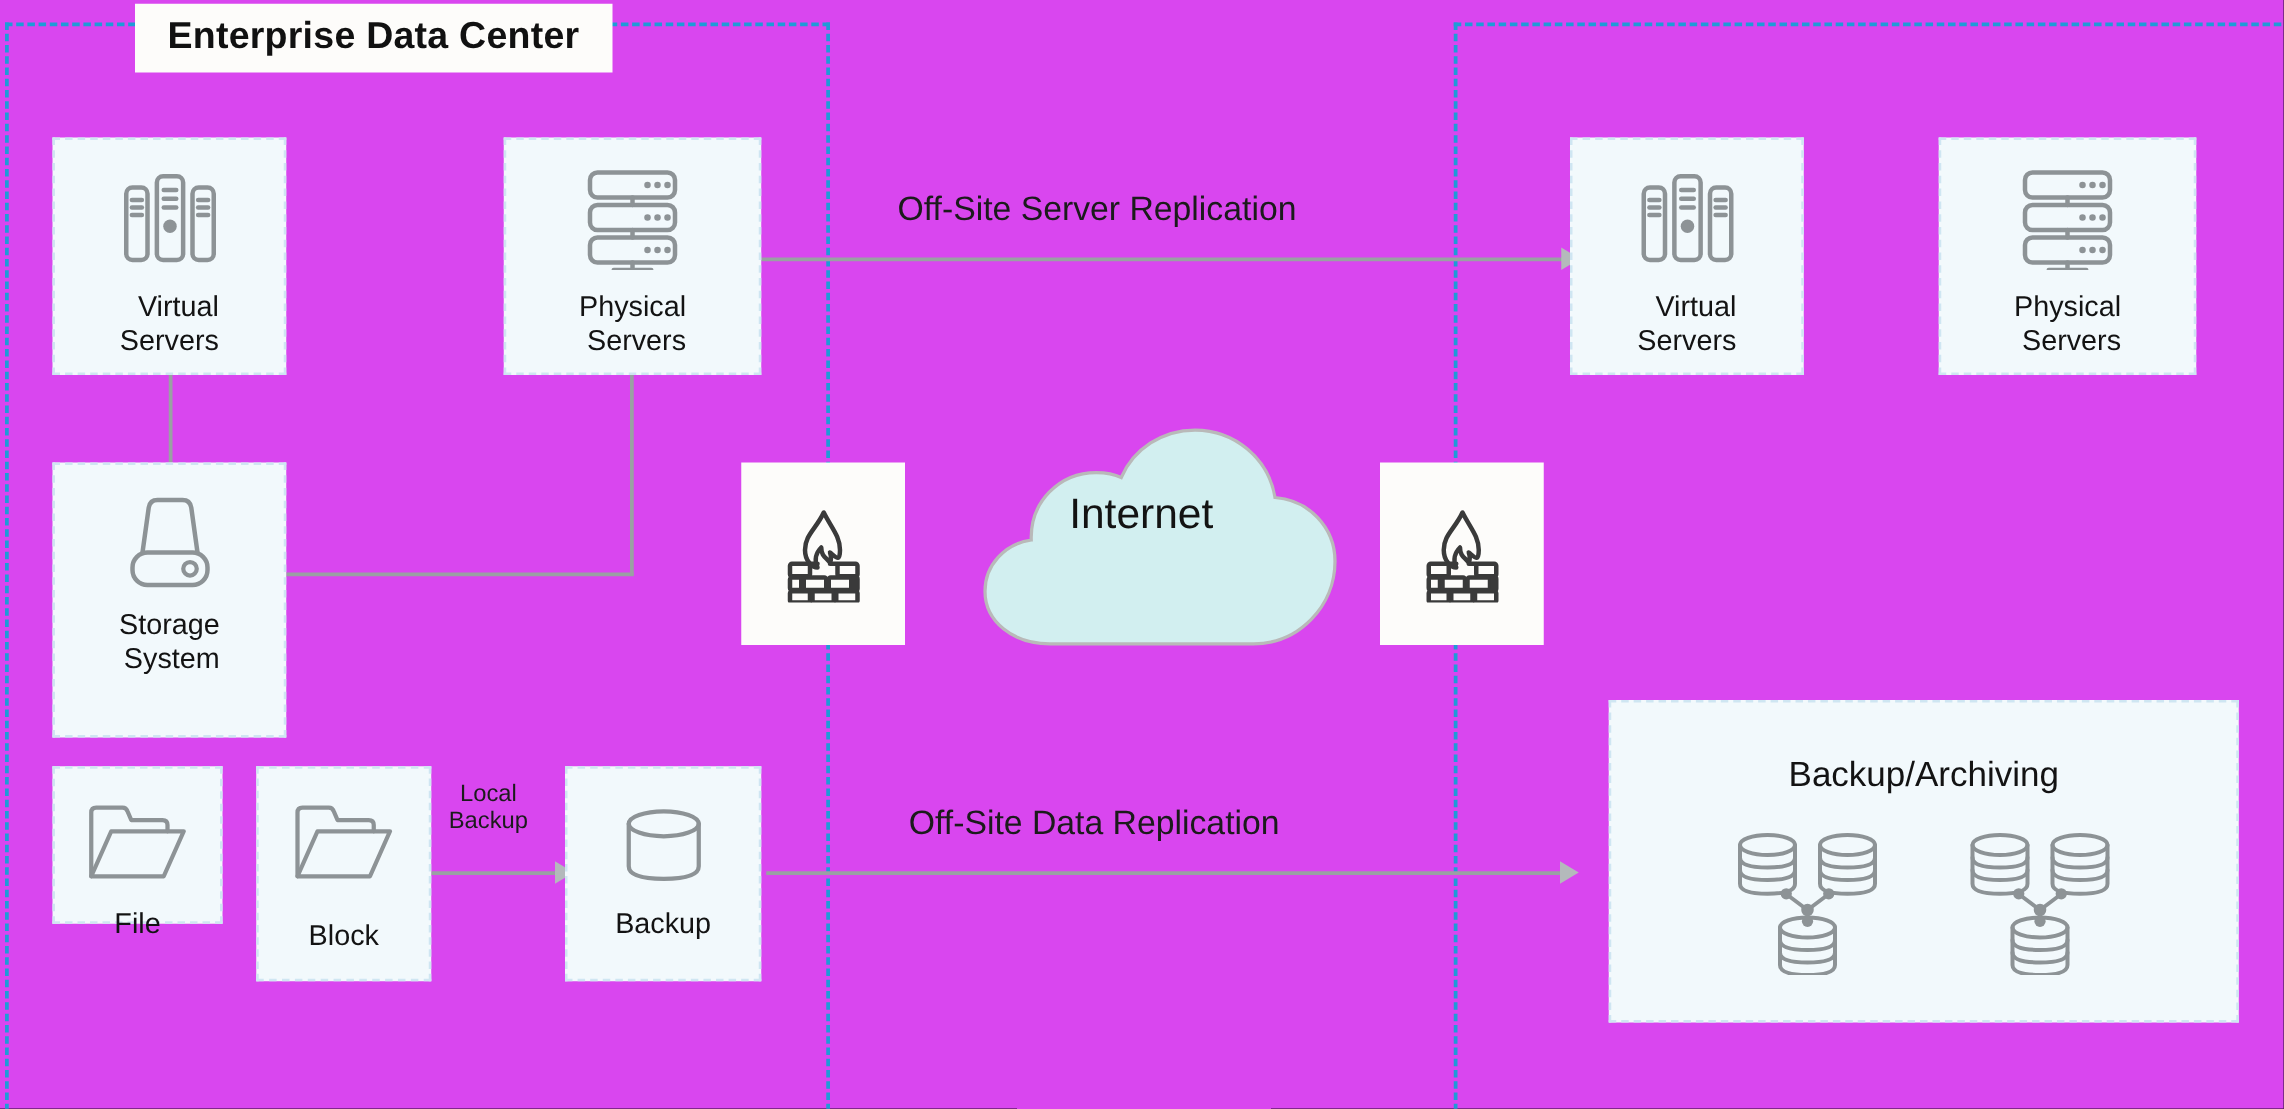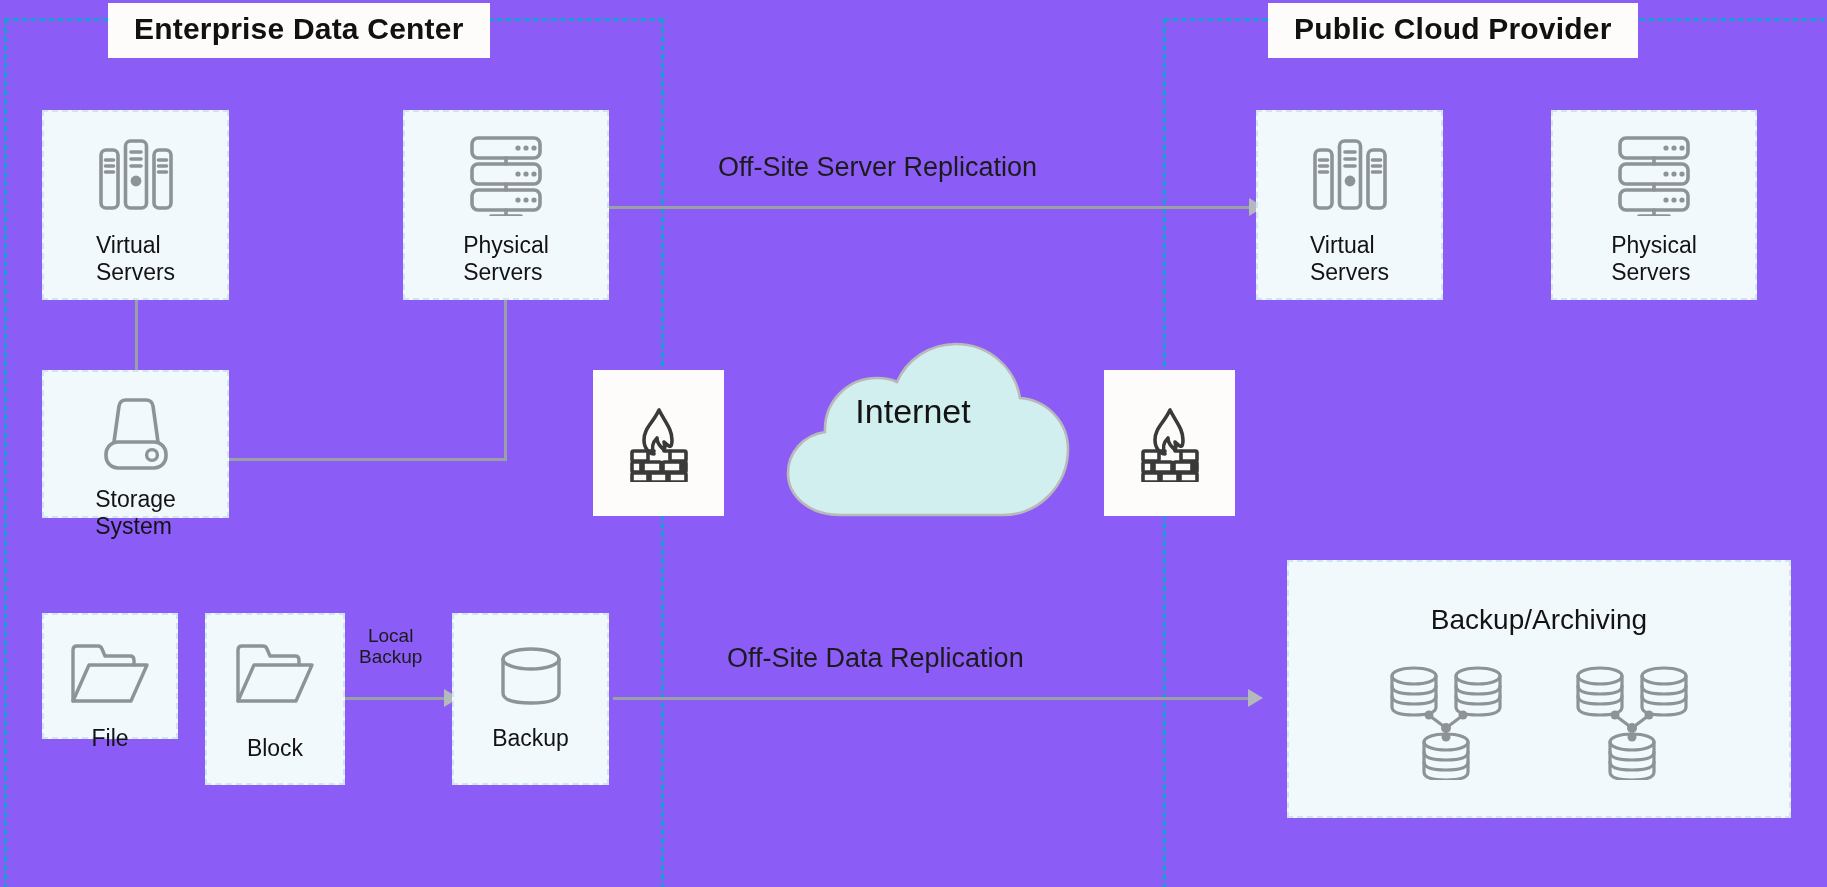--- a/index.html
+++ b/index.html
@@ -5,21 +5,21 @@
   * { box-sizing: border-box; margin: 0; padding: 0; }
   html, body {
     width: 1827px; height: 887px;
     background: #000000;
     font-family: "Liberation Sans", sans-serif;
     overflow: hidden;
   }
   #stage {
     position: relative;
     width: 1827px; height: 887px;
-    background: #8b5cf6;
+    background: #d946ef;
   }
 
   
   .zone {
     position: absolute;
     border: 3px dashed #1e9bd7;
     background: transparent;
   }
   .zone-title {
     position: absolute;
@@ -45,21 +45,21 @@
     justify-content: flex-start;
     z-index: 4;
   }
   .node .ico {
     display: flex; align-items: center; justify-content: center;
   }
   .node .cap {
     color: #131313;
     font-size: 23px;
     line-height: 1.17;
-    text-align: left;
+    text-align: right;
     white-space: pre-line;
   }
 
   
   .fw {
     position: absolute;
     background: #fdfcfa;
     border: none;
     display: flex; align-items: center; justify-content: center;
     z-index: 7;
@@ -130,21 +130,20 @@
 </style>
 </head>
 <body>
 
 <div id="stage">
 
   <div class="zone" style="left:4px; top:18px; width:660px; height:880px;"></div>
   <div class="zone" style="left:1163px; top:18px; width:680px; height:880px;"></div>
 
   <div class="zone-title" style="left:108px; top:3px;">Enterprise Data Center</div>
-  <div class="zone-title" style="left:1268px; top:3px;">Public Cloud Provider</div>
 
   <div class="lnk v" style="left:135px; top:300px; height:70px;"></div>
 
   <div class="lnk v" style="left:504px; top:300px; height:160px;"></div>
   <div class="lnk h" style="left:229px; top:458px; width:278px;"></div>
 
   <div class="lnk h" style="left:609px; top:206px; width:646px;"></div>
   <div class="arrowhead" style="left:1249px; top:198px;"></div>
 
   <div class="lnk h" style="left:345px; top:697px; width:105px;"></div>
@@ -204,21 +203,21 @@
           <circle cx="56" cy="66" r="2.6"></circle>
             <circle cx="64" cy="66" r="2.6"></circle>
             <circle cx="72" cy="66" r="2.6"></circle>
         </g>
       </svg>
     </div>
     <div class="cap" style="margin-top:16px;">Physical
 Servers</div>
   </div>
 
-  <div class="node" style="left:42px; top:370px; width:187px; height:148px; padding-top:24px;">
+  <div class="node" style="left:42px; top:370px; width:187px; height:220px; padding-top:24px;">
     <div class="ico">
       <svg width="84" height="78" viewBox="0 0 84 78">
         <g fill="none" stroke="#8d9396" stroke-width="3.6" stroke-linecap="round" stroke-linejoin="round">
           <path d="M20 46 L25 10 Q26 4 32 4 L52 4 Q58 4 59 10 L64 46"></path>
           <rect x="12" y="46" width="60" height="26" rx="12"></rect>
         </g>
         <circle cx="58" cy="59" r="5.4" fill="none" stroke="#8d9396" stroke-width="3.4"></circle>
       </svg>
     </div>
     <div class="cap" style="margin-top:12px;">Storage

